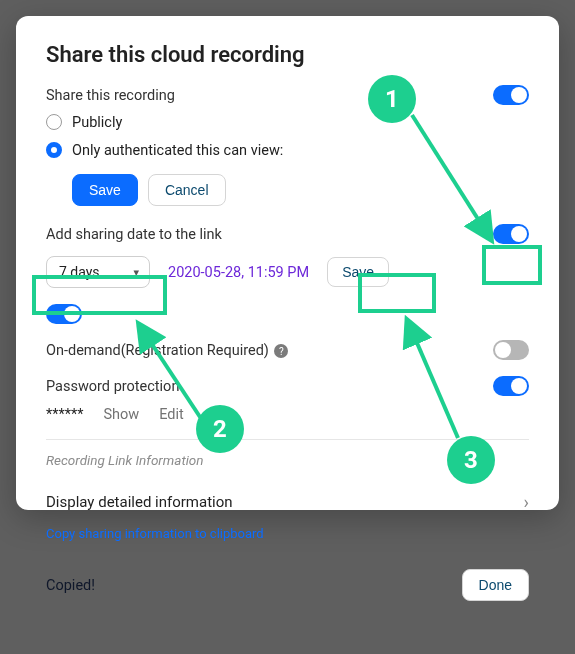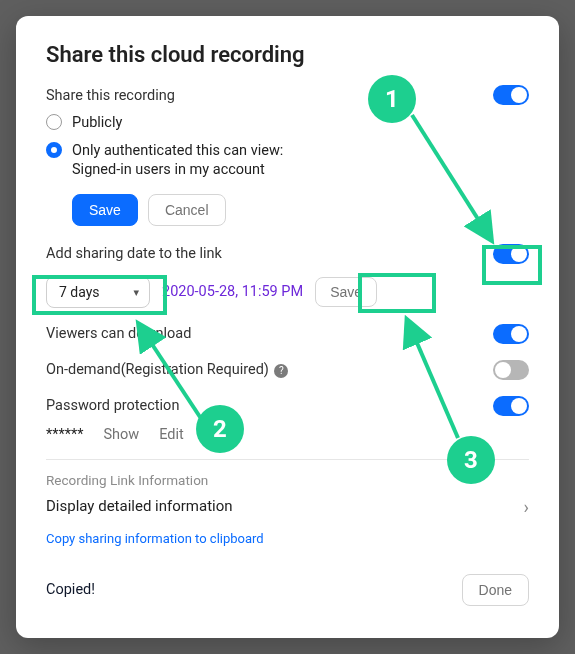--- a/index.html
+++ b/index.html
@@ -9,21 +9,21 @@
     width: 575px;
     height: 654px;
     overflow: hidden;
     position: relative;
   }
   .modal {
     position: absolute;
     left: 16px;
     top: 16px;
     width: 543px;
-    height: 622px;
+    height: 494px;
     background: #fff;
     border-radius: 12px;
     box-shadow: 0 8px 32px rgba(0,0,0,0.25);
     padding: 26px 30px 20px 30px;
     color: #222;
   }
   .title {
     font-size: 22px;
     font-weight: 600;
     margin-bottom: 18px;
@@ -59,21 +59,21 @@
   }
   .radio-text { line-height: 1.35; }
   .button-row { display: flex; gap: 10px; margin-top: 14px; margin-left: 26px; }
   .btn {
     font-size: 14px;
     padding: 7px 16px;
     border-radius: 8px;
     cursor: pointer;
     border: 1px solid #d5d5d5;
     background: #fff;
-    color: #737373;
+    color: #0c4a6e;
   }
   .btn.primary {
     background: #0b6cff;
     border-color: #0b6cff;
     color: #fff;
   }
   .btn.small { padding: 6px 14px; }
   .toggle {
     width: 36px; height: 20px; border-radius: 20px;
     background: #0b6cff;
@@ -100,42 +100,42 @@
     background: #fff;
     min-width: 104px;
   }
   .select .chev {
     position: absolute; right: 10px; top: 50%; transform: translateY(-50%);
     font-size: 11px; color: #555;
   }
   .expiry-row {
     display: flex;
     align-items: center;
-    gap: 12px;
+    gap: 18px;
     margin-top: 12px;
   }
   .date-text { color: #6d28d9; font-size: 14.5px; }
   .help-circle {
     display: inline-flex;
     width: 14px; height: 14px;
     border-radius: 50%;
     background: #7b7b7b;
     color: #fff;
     font-size: 10px;
     align-items: center;
     justify-content: center;
     margin-left: 2px;
   }
   .pw-row { display: flex; align-items: center; gap: 20px; margin-top: 10px; font-size: 14.5px; }
   .link { color: #737373; cursor: pointer; }
   .divider { border: none; border-top: 1px solid #e6e6e6; margin-top: 16px; }
-  .muted-heading { color: #8c8c8c; font-size: 13.5px; margin-top: 12px; }
+  .muted-heading { color: #8c8c8c; font-size: 13.5px; margin-top: 12px; font-style: italic; }
   .detail-row {
     display: flex; align-items: center; justify-content: space-between;
-    margin-top: 8px; font-size: 15px;
+    margin-top: 23px; font-size: 15px;
   }
   .chevron-right { color: #8c8c8c; font-size: 18px; }
   .copy-link { color: #0b6cff; font-size: 13px; margin-top: 14px; cursor: pointer; }
   .footer {
     display: flex; justify-content: space-between; align-items: center;
     margin-top: 28px;
   }
   .copied { font-size: 14.5px; color: #0f172a; }
   
   .highlight {
@@ -175,21 +175,20 @@
 
   <div class="radio-group">
     <div class="radio-item">
       <div class="radio-circle"></div>
       <div class="radio-text">Publicly</div>
     </div>
     <div class="radio-item">
       <div class="radio-circle selected"></div>
       <div class="radio-text">
         <div>Only authenticated this can view:</div>
-        <div>Signed-in users in my account</div>
       </div>
     </div>
   </div>
 
   <div class="button-row">
     <button class="btn primary">Save</button>
     <button class="btn">Cancel</button>
   </div>
 
   <div class="row" style="margin-top:18px;">
@@ -199,21 +198,20 @@
   <div class="expiry-row">
     <div class="select">
       <span>7 days</span>
       <span class="chev">▾</span>
     </div>
     <div class="date-text">2020-05-28, 11:59 PM</div>
     <button class="btn small">Save</button>
   </div>
 
   <div class="row">
-    <div class="section-label">Viewers can download</div>
     <div class="toggle"></div>
   </div>
 
   <div class="row">
     <div class="section-label">
       <span>On-demand(Registration Required)</span>
       <span class="help-circle">?</span>
     </div>
     <div class="toggle off"></div>
   </div>

